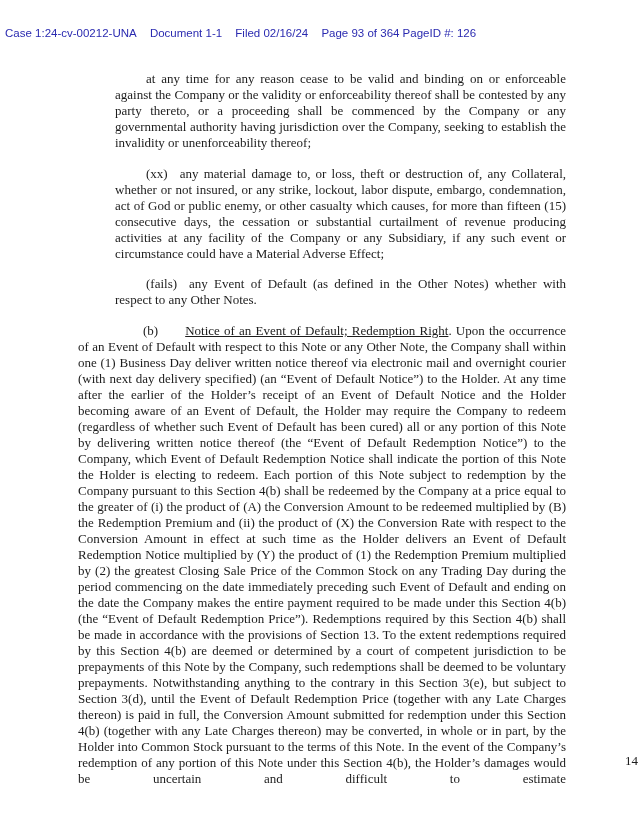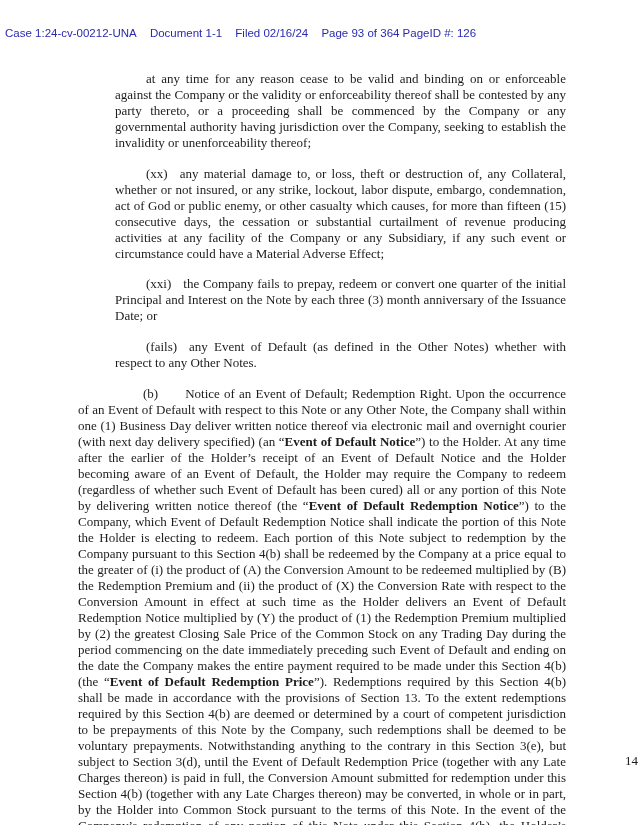--- a/index.html
+++ b/index.html
@@ -43,22 +43,22 @@
     margin-left: 37px;
     text-indent: 31px;
   }
   .para-b {
     text-indent: 65px;
     text-align-last: justify;
     margin-bottom: 0;
   }
   .labelgap { display: inline-block; width: 12px; }
   .gap-b { display: inline-block; width: 27px; }
-  .u { }
-  .b { font-weight: bold; }
+  .u { text-decoration: underline; }
+  .b { font-weight: normal; }
   .page-number {
     position: absolute;
     top: 753px;
     left: 0;
     width: 100%;
     text-align: right;
     font-size: 13px;
     color: #1c1c1c;
   }
 </style>
@@ -73,21 +73,20 @@
     <span class="seg">Filed 02/16/24</span>
     <span class="seg">Page 93 of 364 PageID #: 126</span>
   </div>
 
   <div class="content">
 
     <p class="sub-para"><span>at any time for any reason cease to be valid and binding on or enforceable against the Company or the validity or enforceability thereof shall be contested by any party thereto, or a proceeding shall be commenced by the Company or any governmental authority having jurisdiction over the Company, seeking to establish the invalidity or unenforceability thereof;</span></p>
 
     <p class="sub-para"><span>(xx)</span><span class="labelgap"></span><span>any material damage to, or loss, theft or destruction of, any Collateral, whether or not insured, or any strike, lockout, labor dispute, embargo, condemnation, act of God or public enemy, or other casualty which causes, for more than fifteen (15) consecutive days, the cessation or substantial curtailment of revenue producing activities at any facility of the Company or any Subsidiary, if any such event or circumstance could have a Material Adverse Effect;</span></p>
 
-    <p class="sub-para"><span>(xxi)</span><span class="labelgap"></span><span>the Company fails to prepay, redeem or convert one quarter of the initial Principal and Interest on the Note by each three (3) month anniversary of the Issuance Date; or</span></p>
 
     <p class="sub-para"><span>(fails)</span><span class="labelgap"></span><span>any Event of Default (as defined in the Other Notes) whether with respect to any Other Notes.</span></p>
 
     <p class="para-b"><span>(b)</span><span class="gap-b"></span><span class="u">Notice of an Event of Default; Redemption Right</span><span>.  Upon the occurrence of an Event of Default with respect to this Note or any Other Note, the Company shall within one (1) Business Day deliver written notice thereof via electronic mail and overnight courier (with next day delivery specified) (an “</span><span class="b">Event of Default Notice</span><span>”) to the Holder.  At any time after the earlier of the Holder’s receipt of an Event of Default Notice and the Holder becoming aware of an Event of Default, the Holder may require the Company to redeem (regardless of whether such Event of Default has been cured) all or any portion of this Note by delivering written notice thereof (the “</span><span class="b">Event of Default Redemption Notice</span><span>”) to the Company, which Event of Default Redemption Notice shall indicate the portion of this Note the Holder is electing to redeem.  Each portion of this Note subject to redemption by the Company pursuant to this Section 4(b) shall be redeemed by the Company at a price equal to the greater of (i) the product of (A) the Conversion Amount to be redeemed multiplied by (B) the Redemption Premium and (ii) the product of (X) the Conversion Rate with respect to the Conversion Amount in effect at such time as the Holder delivers an Event of Default Redemption Notice multiplied by (Y) the product of (1) the Redemption Premium multiplied by (2) the greatest Closing Sale Price of the Common Stock on any Trading Day during the period commencing on the date immediately preceding such Event of Default and ending on the date the Company makes the entire payment required to be made under this Section 4(b) (the “</span><span class="b">Event of Default Redemption Price</span><span>”).  Redemptions required by this Section 4(b) shall be made in accordance with the provisions of Section 13.  To the extent redemptions required by this Section 4(b) are deemed or determined by a court of competent jurisdiction to be prepayments of this Note by the Company, such redemptions shall be deemed to be voluntary prepayments.  Notwithstanding anything to the contrary in this Section 3(e), but subject to Section 3(d), until the Event of Default Redemption Price (together with any Late Charges thereon) is paid in full, the Conversion Amount submitted for redemption under this Section 4(b) (together with any Late Charges thereon) may be converted, in whole or in part, by the Holder into Common Stock pursuant to the terms of this Note.  In the event of the Company’s redemption of any portion of this Note under this Section 4(b), the Holder’s damages would be uncertain and difficult to estimate</span></p>
 
   </div>
 
   <div class="page-number">14</div>
 
 </div>

